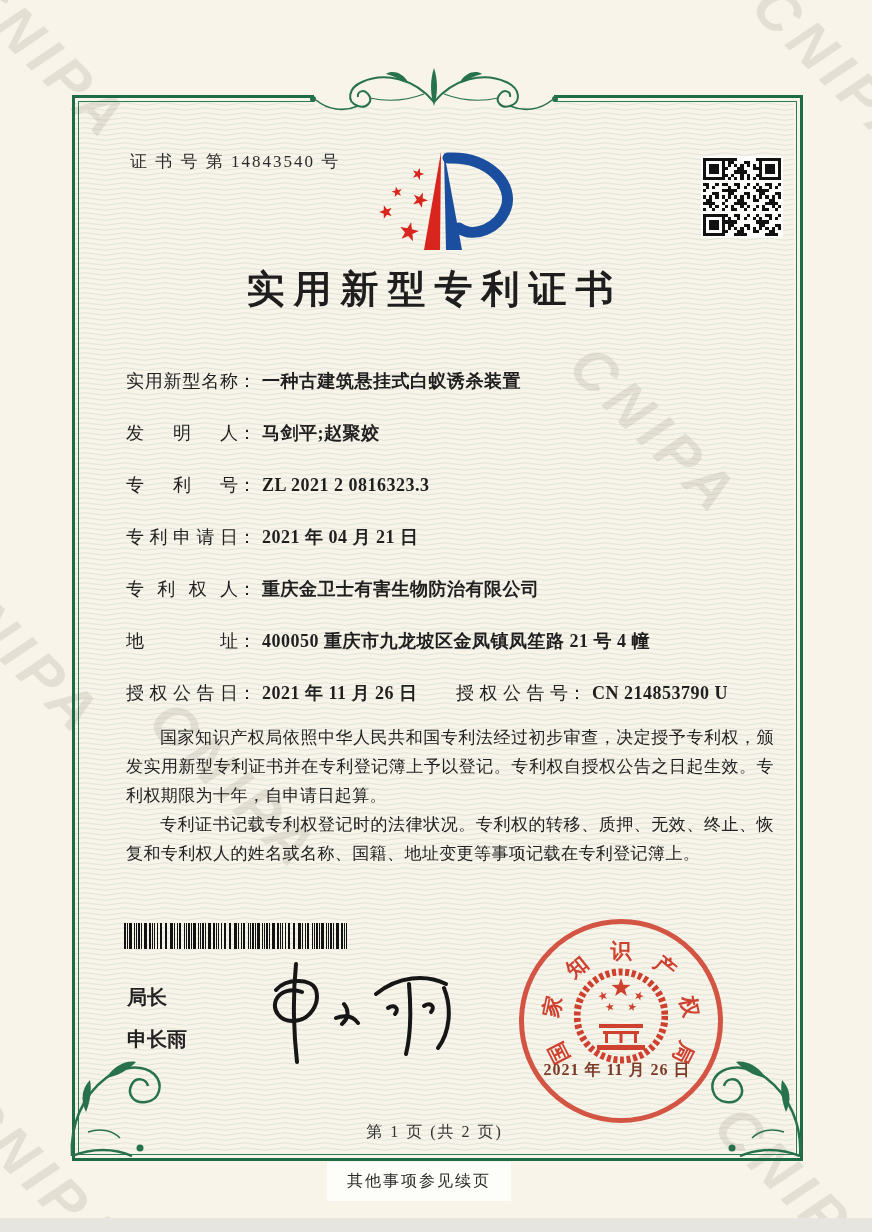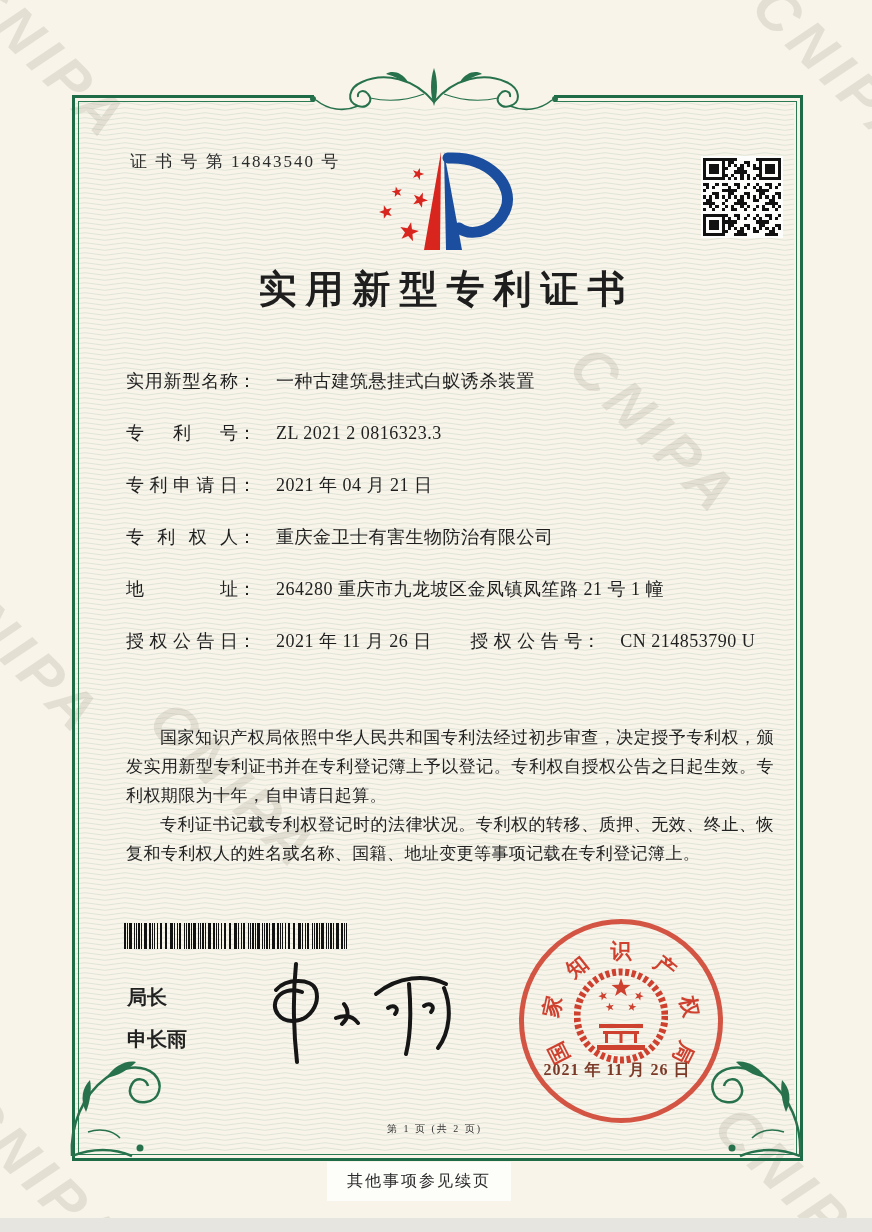--- a/index.html
+++ b/index.html
@@ -12,28 +12,28 @@
   
   #frame{position:absolute;left:72px;top:95px;width:725px;height:1060px;border:3px solid #1e6b47;z-index:2;}
   #frame-inner{position:absolute;inset:3px;border:1px solid #2a7a52;}
   #waves{position:absolute;left:75px;top:98px;z-index:0;}
   
   .orn{position:absolute;z-index:3;}
   
   #cert-no{position:absolute;left:130px;top:150px;font-size:17px;color:#2b2b2b;letter-spacing:2px;z-index:4;}
   #logo{position:absolute;left:362px;top:146px;z-index:4;}
   #qr{position:absolute;left:701px;top:156px;z-index:4;background:#fdfdfb;padding:2px;}
-  #title{position:absolute;left:84px;top:264px;width:725px;text-align:center;font-size:38px;font-weight:700;
+  #title{position:absolute;left:72px;top:264px;width:725px;text-align:center;font-size:38px;font-weight:700;
          letter-spacing:9px;color:#1e1e1e;z-index:4;}
   
   #fields{position:absolute;left:126px;top:368px;width:660px;z-index:4;font-size:18px;color:#1f1f1f;}
   .frow{line-height:26px;margin-bottom:26px;white-space:nowrap;}
   .flabel{display:inline-block;width:112px;text-align:justify;text-align-last:justify;vertical-align:top;}
   .fcolon{display:inline-block;}
-  .fvalue{margin-left:20px;letter-spacing:0.5px;}
+  .fvalue{margin-left:6px;letter-spacing:0.5px;font-weight:bold;}
   .gpair2{margin-left:34px;}
   
   #body-text{position:absolute;left:126px;top:723px;width:648px;z-index:4;font-size:17px;line-height:29px;
              color:#222;text-align:justify;letter-spacing:0.4px;}
   #body-text p{margin:0;text-indent:2em;}
   
   #barcode{position:absolute;left:124px;top:923px;z-index:4;fill:#111;}
   
   #signer{position:absolute;left:127px;top:985px;z-index:4;
           font-family:Liberation Mono, monospace;font-weight:600;font-size:20px;color:#222;}
@@ -42,21 +42,21 @@
   #signature path{stroke:#161616;stroke-width:4;fill:none;stroke-linecap:round;stroke-linejoin:round;}
   
   #seal{position:absolute;left:519px;top:919px;width:194px;height:194px;border:5px solid rgba(205,53,35,0.88);
         border-radius:50%;z-index:5;opacity:0.95;}
   .seal-char{position:absolute;left:50%;top:50%;font-weight:700;font-size:21px;color:#cd3826;
              font-family:"Liberation Serif",serif;}
   #emblem{position:absolute;left:50px;top:36px;}
   #seal-date{position:absolute;left:511px;top:1060px;width:212px;text-align:center;z-index:6;
              font-size:16px;font-weight:700;color:#7b3a28;letter-spacing:1px;}
   
-  #page-info{position:absolute;left:72px;top:1122px;width:725px;text-align:center;font-size:10px;
+  #page-info{position:absolute;left:72px;top:1122px;width:725px;text-align:center;font-size:16px;
              color:#333;letter-spacing:2px;z-index:4;}
   #note{position:absolute;left:419px;top:1162px;transform:translateX(-50%);background:#fdfdfa;
         padding:9px 20px;font-size:16px;color:#2b2b2b;letter-spacing:2px;z-index:4;}
   #bottom-strip{position:absolute;left:0;bottom:0;width:100%;height:14px;background:#e7e5e0;z-index:1;}
 </style>
 </head>
 <body>
 
 <svg width="0" height="0" style="position:absolute">
   <defs>
@@ -630,30 +630,33 @@
       <rect x="23" y="24" width="1" height="1"></rect>
     </svg>
 
   <div id="title">实用新型专利证书</div>
 
   <div id="fields">
     <div class="frow">
       <span class="flabel">实用新型名称</span><span class="fcolon">：</span><span class="fvalue">一种古建筑悬挂式白蚁诱杀装置</span>
     </div>
     <div class="frow">
+      <span class="flabel">发明人</span><span class="fcolon">：</span><span class="fvalue">马剑平;赵聚姣</span>
+    </div>
+    <div class="frow">
       <span class="flabel">专利号</span><span class="fcolon">：</span><span class="fvalue">ZL 2021 2 0816323.3</span>
     </div>
     <div class="frow">
       <span class="flabel">专利申请日</span><span class="fcolon">：</span><span class="fvalue">2021 年 04 月 21 日</span>
     </div>
     <div class="frow">
       <span class="flabel">专利权人</span><span class="fcolon">：</span><span class="fvalue">重庆金卫士有害生物防治有限公司</span>
     </div>
     <div class="frow">
-      <span class="flabel">地址</span><span class="fcolon">：</span><span class="fvalue">264280 重庆市九龙坡区金凤镇凤笙路 21 号 1 幢</span>
+      <span class="flabel">地址</span><span class="fcolon">：</span><span class="fvalue">400050 重庆市九龙坡区金凤镇凤笙路 21 号 4 幢</span>
     </div>
     <div class="frow">
       <span>
         <span class="flabel">授权公告日</span><span class="fcolon">：</span><span class="fvalue">2021 年 11 月 26 日</span>
       </span>
       <span class="gpair2">
         <span class="flabel">授权公告号</span><span class="fcolon">：</span><span class="fvalue">CN 214853790 U</span>
       </span>
     </div>
   </div>

